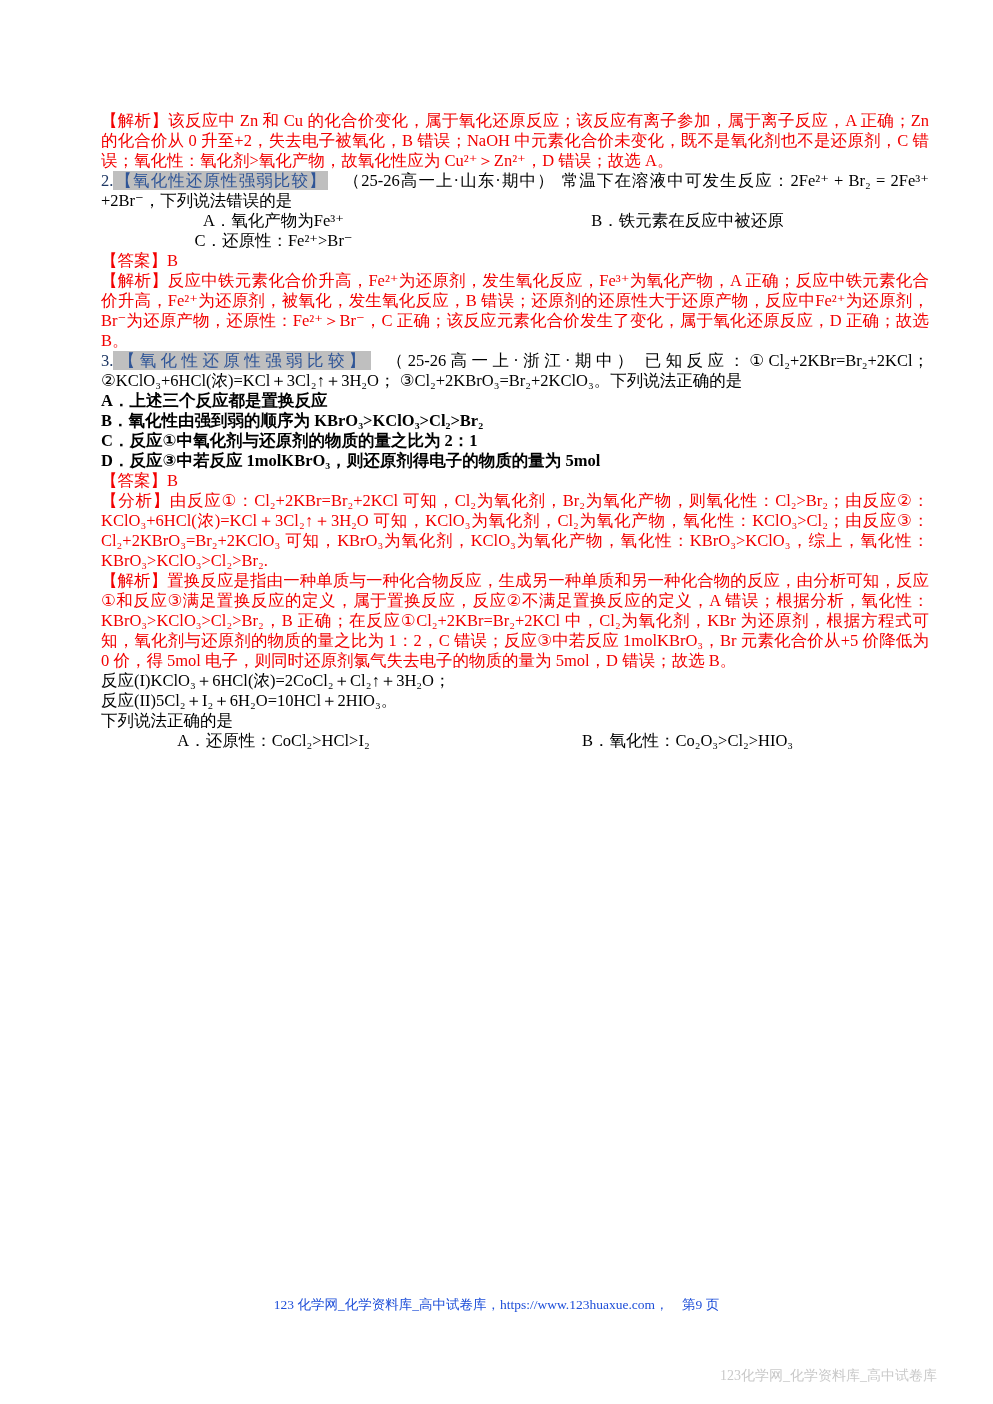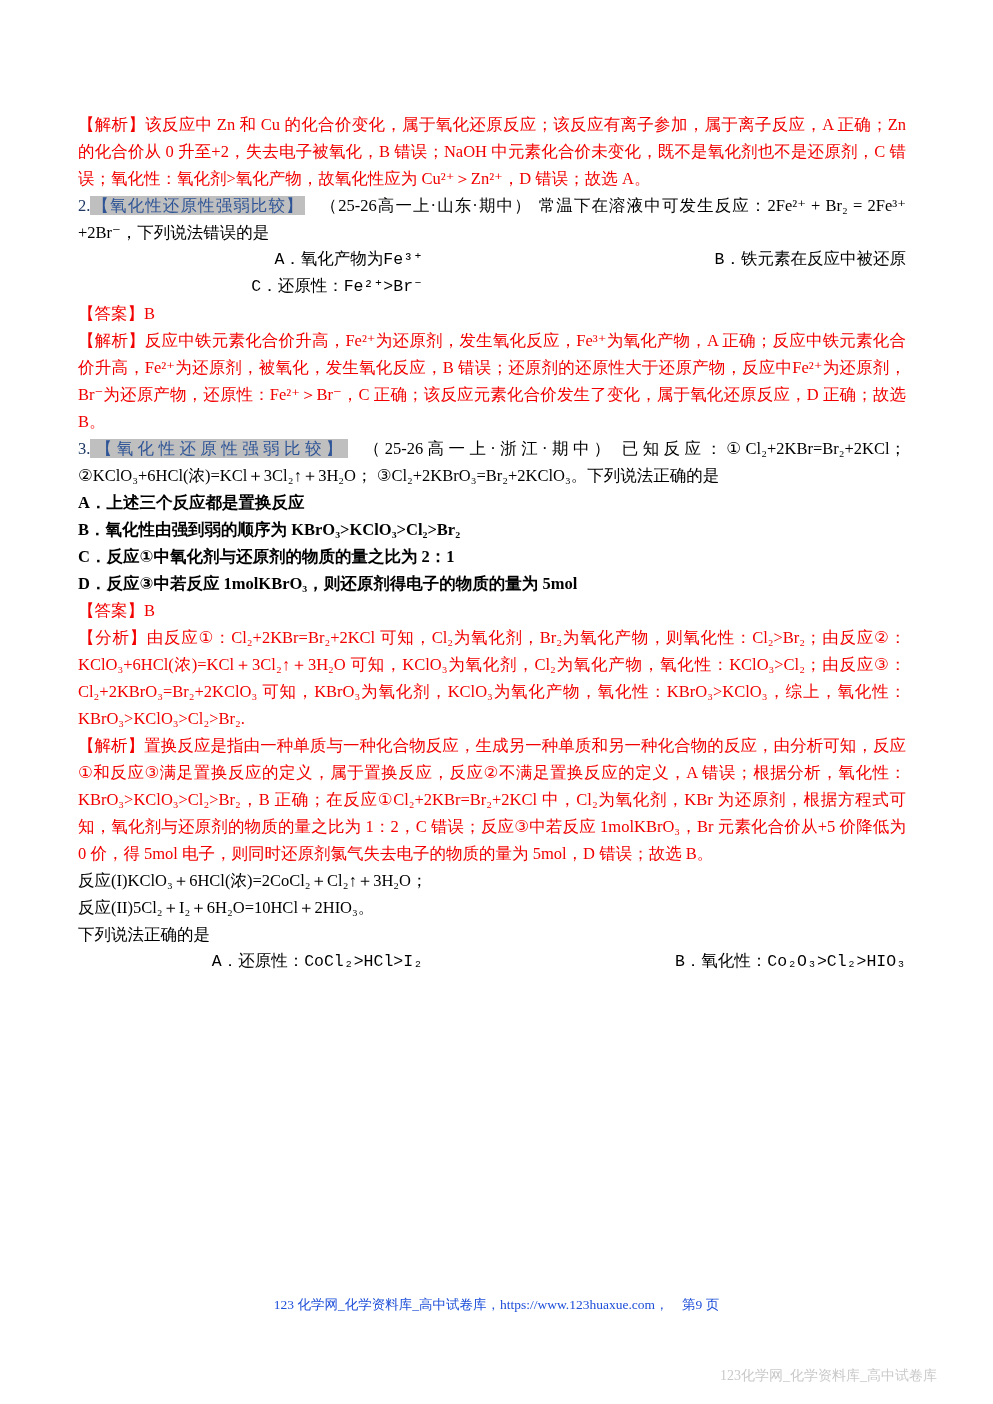--- a/index.html
+++ b/index.html
@@ -11,41 +11,40 @@
     width: 993px;
     height: 1404px;
     position: relative;
     overflow: hidden;
     font-family: "Liberation Serif", "DejaVu Serif", "DejaVu Sans", serif;
     color: #000000;
   }
   .content {
     position: absolute;
     top: 111px;
-    left: 78px;
+    left: 101px;
     width: 828px;
     font-size: 16.5px;
-    line-height: 27px;
+    line-height: 20px;
     text-align: justify;
   }
   .para { margin: 0; }
   .red  { color: #f20000; }
   .tag {
     background: #bfbfbf;
     color: #2f5597;
     padding: 0 1px;
   }
   .qnum { color: #1f3864; }
   .src { margin-left: 16px; }
   .stem-text { margin-left: 7px; }
   .opts2 {
     display: grid;
     grid-template-columns: 345px 1fr;
-    text-align: right;
-    font-family: Liberation Mono, monospace;
+    text-align: center;
   }
   .opt { display: block; }
   .opt-line { display: block; text-align: left; font-weight: bold; }
   .footer {
     position: absolute;
     top: 1296px;
     left: 0;
     width: 100%;
     text-align: center;
     font-size: 13.5px;

